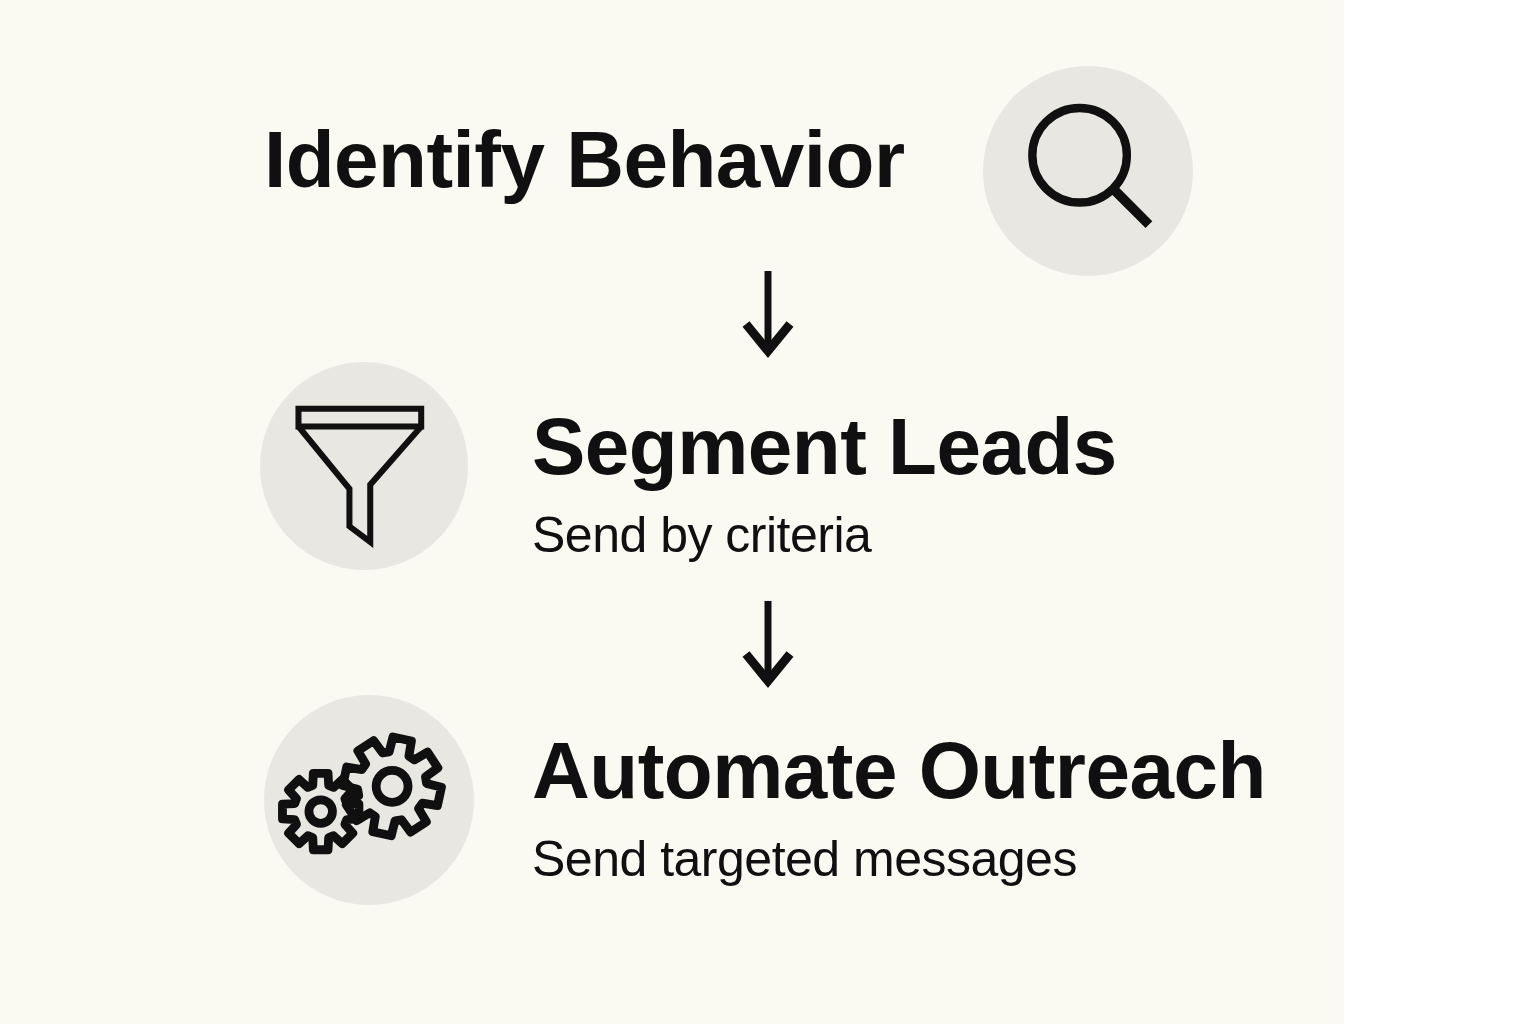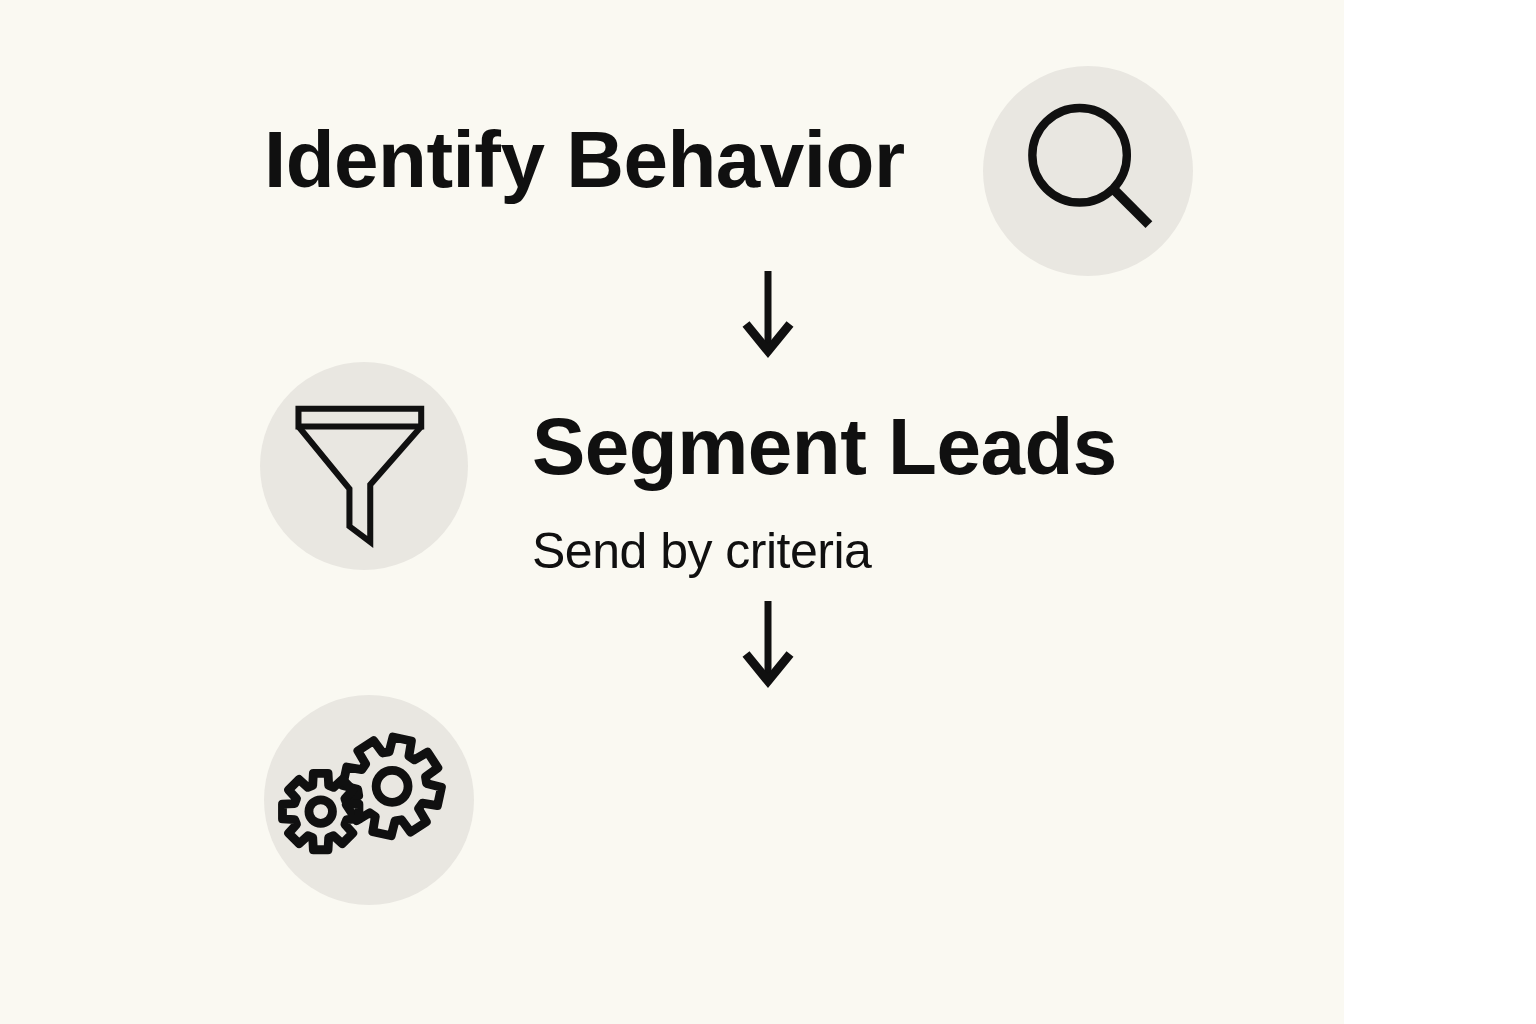--- a/index.html
+++ b/index.html
@@ -8,21 +8,21 @@
     background:var(--background,#faf9f2);
     color:var(--ink,#101010);
     font-family:Liberation Sans, sans-serif;
   }
   .title{
     position:absolute;margin:0;
     font-size:80px;font-weight:700;line-height:1;letter-spacing:-0.5px;
     white-space:nowrap;
   }
   .t1{left:264px;top:120px;}
-  .text-block{position:absolute;display:flex;flex-direction:column;gap:16px;}
+  .text-block{position:absolute;display:flex;flex-direction:column;}
   .b2{left:532px;top:407px;}
   .b3{left:532px;top:731px;}
   .text-block .title{position:static;}
   .subtitle{
     margin:23px 0 0 0;
     font-size:50px;font-weight:400;line-height:1;letter-spacing:-0.5px;
     white-space:nowrap;
   }
   .icon-circle{
     position:absolute;border-radius:50%;
@@ -81,14 +81,18 @@
 
   <div class="icon-circle c3">
     <svg viewBox="0 0 100 100" aria-hidden="true">
       <path class="stroke" stroke-width="4.2" stroke-linejoin="round" d="M84.5,43.9 L82.6,52.7 L75.4,51.5 L73.6,54.1 L77.3,60.4 L69.8,65.3 L65.5,59.4 L62.4,59.9 L60.6,67.0 L51.8,65.1 L53.0,57.9 L50.4,56.1 L44.1,59.8 L39.2,52.3 L45.1,48.0 L44.6,44.9 L37.5,43.1 L39.4,34.3 L46.6,35.5 L48.4,32.9 L44.7,26.6 L52.2,21.7 L56.5,27.6 L59.6,27.1 L61.4,20.0 L70.2,21.9 L69.0,29.1 L71.6,30.9 L77.9,27.2 L82.8,34.7 L76.9,39.0 L77.4,42.1 Z"></path>
       <circle class="stroke" cx="61" cy="43.5" r="7.6" stroke-width="4.2"></circle>
       <path class="stroke" stroke-width="4.2" stroke-linejoin="round" d="M45.2,52.0 L45.2,59.0 L39.4,59.3 L38.5,61.6 L42.3,65.8 L37.3,70.8 L33.1,67.0 L30.8,67.9 L30.5,73.7 L23.5,73.7 L23.2,67.9 L20.9,67.0 L16.7,70.8 L11.7,65.8 L15.5,61.6 L14.6,59.3 L8.8,59.0 L8.8,52.0 L14.6,51.7 L15.5,49.4 L11.7,45.2 L16.7,40.2 L20.9,44.0 L23.2,43.1 L23.5,37.3 L30.5,37.3 L30.8,43.1 L33.1,44.0 L37.3,40.2 L42.3,45.2 L38.5,49.4 L39.4,51.7 Z"></path>
       <circle class="stroke" cx="27" cy="55.5" r="5.6" stroke-width="4.2"></circle>
     </svg>
   </div>
 
+  <div class="text-block b3">
+    <h2 class="title">Automate Outreach</h2>
+    <p class="subtitle">Send targeted messages</p>
+  </div>
 
 </div>
 
 </body></html>

